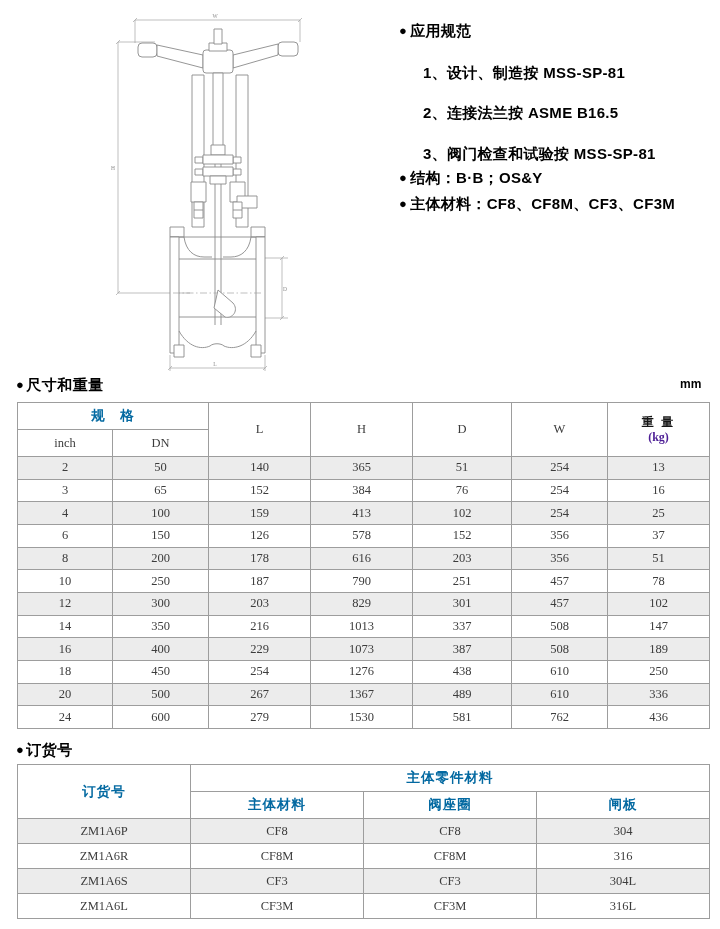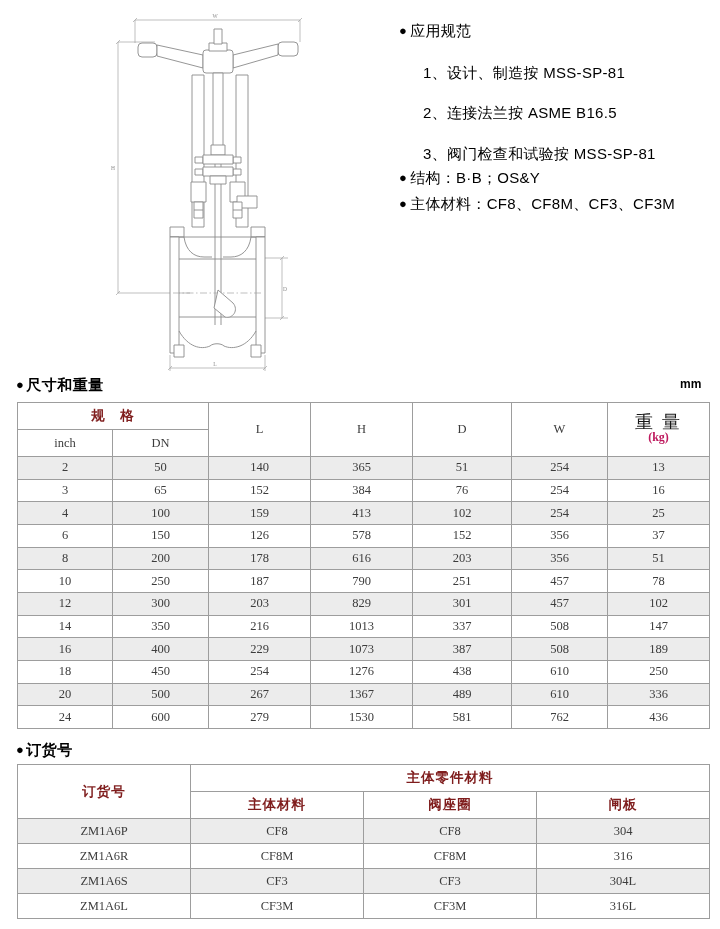--- a/index.html
+++ b/index.html
@@ -11,39 +11,39 @@
   
   .valve-drawing { position:absolute; left:100px; top:5px; width:210px; height:370px; }
   .valve-drawing * { vector-effect:non-scaling-stroke; }
   .ln   { fill:none; stroke:#8a8a8a; stroke-width:0.9; }
   .lnf  { fill:#ffffff; stroke:#8a8a8a; stroke-width:0.9; }
   .dim  { fill:none; stroke:#a3a3a3; stroke-width:0.7; }
   .dimtxt { font-family:"Liberation Serif", serif; font-size:5.5px; fill:#8d8d8d; }
 
   
   .specs { position:absolute; left:399px; top:19px; width:318px; }
-  .spec-row { font-size:15px; font-weight:normal; line-height:24.5px; white-space:nowrap; letter-spacing:0.3px; }
+  .spec-row { font-size:15px; font-weight:bold; line-height:24.5px; white-space:nowrap; letter-spacing:0.3px; }
   .spec-row .blt { font-size:13px; margin-right:3px; position:relative; top:-1px; }
   .spec-item { padding-left:24px;margin-top:16px; }
 
   
   .sec-title { position:absolute; left:16px; font-size:15px; font-weight:bold; letter-spacing:0.5px;font-family:Liberation Mono, monospace; }
   .sec-title .blt { font-size:13px; margin-right:2px; position:relative; top:-1px; }
   .t1 { top:376px; }
   .t2 { top:741px; }
   .mm-label { position:absolute; left:680px; top:377px; font-size:12px; font-weight:bold; }
 
   
   table { position:absolute; left:17px; width:692px; border-collapse:collapse; table-layout:fixed;
           border:1.5px solid #676767; }
   th,td { border:1px solid #9d9d9d; text-align:center; vertical-align:middle; padding:0; overflow:hidden; }
-  th.cjk { font-size:13.5px; font-weight:bold; color:#7f1d1d; letter-spacing:1px; }
+  th.cjk { font-size:13.5px; font-weight:bold; color:#0369a1; letter-spacing:1px; }
   th.lat, td { font-family:"Liberation Serif", serif; font-weight:normal; font-size:12.5px; color:#3c3c3c; }
-  .wt-top { font-family:"Liberation Sans", sans-serif; font-size:18px; font-weight:normal; color:#161616; line-height:15px; letter-spacing:2px; }
-  .wt-sub { font-family:"Liberation Serif", serif; font-size:12px; color:#be185d; line-height:14px;text-align:center; }
+  .wt-top { font-family:"Liberation Sans", sans-serif; font-size:12px; font-weight:bold; color:#161616; line-height:15px; letter-spacing:2px; }
+  .wt-sub { font-family:"Liberation Serif", serif; font-size:12px; color:#4c1d95; line-height:14px;text-align:center; }
 
   .dim-table { top:402px; }
   .dim-table thead tr { height:27px; }
   .dim-table tbody tr { height:22.66px; }
   .dim-table tbody tr:nth-child(odd) td { background:#ececec; }
 
   .order-table { top:764px; }
   .order-table thead tr { height:27px; }
   .order-table tbody tr { height:25px; }
   .order-table tbody tr:nth-child(odd) td { background:#ececec; }

